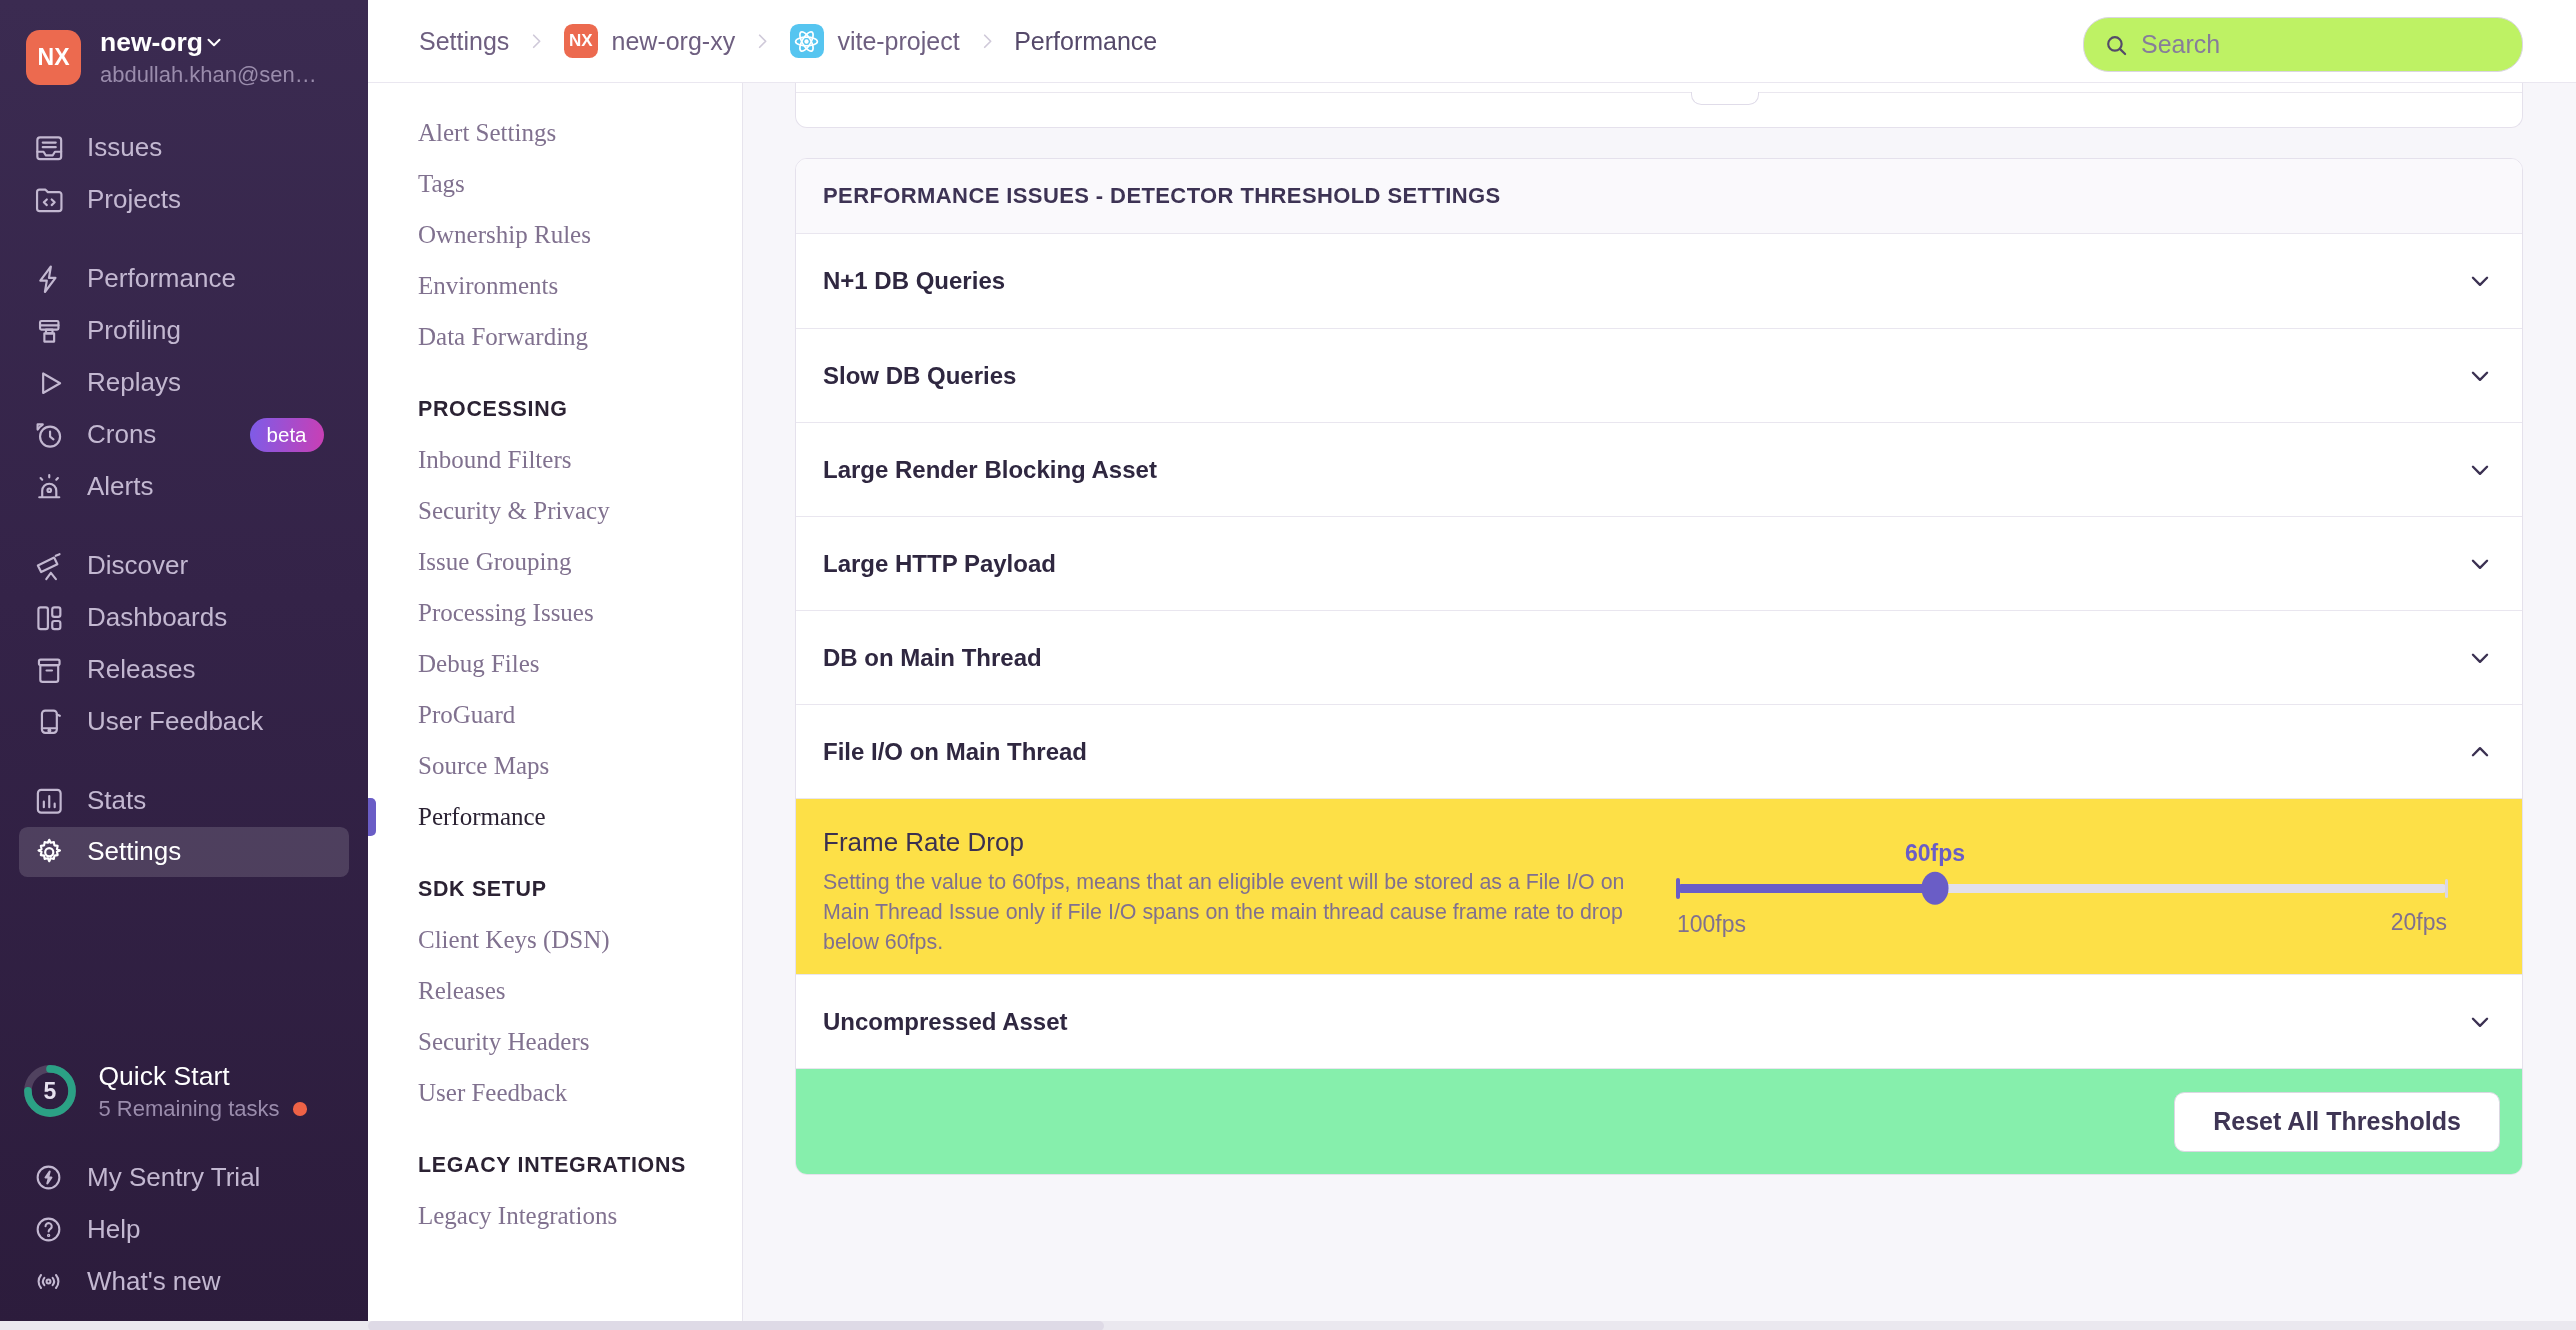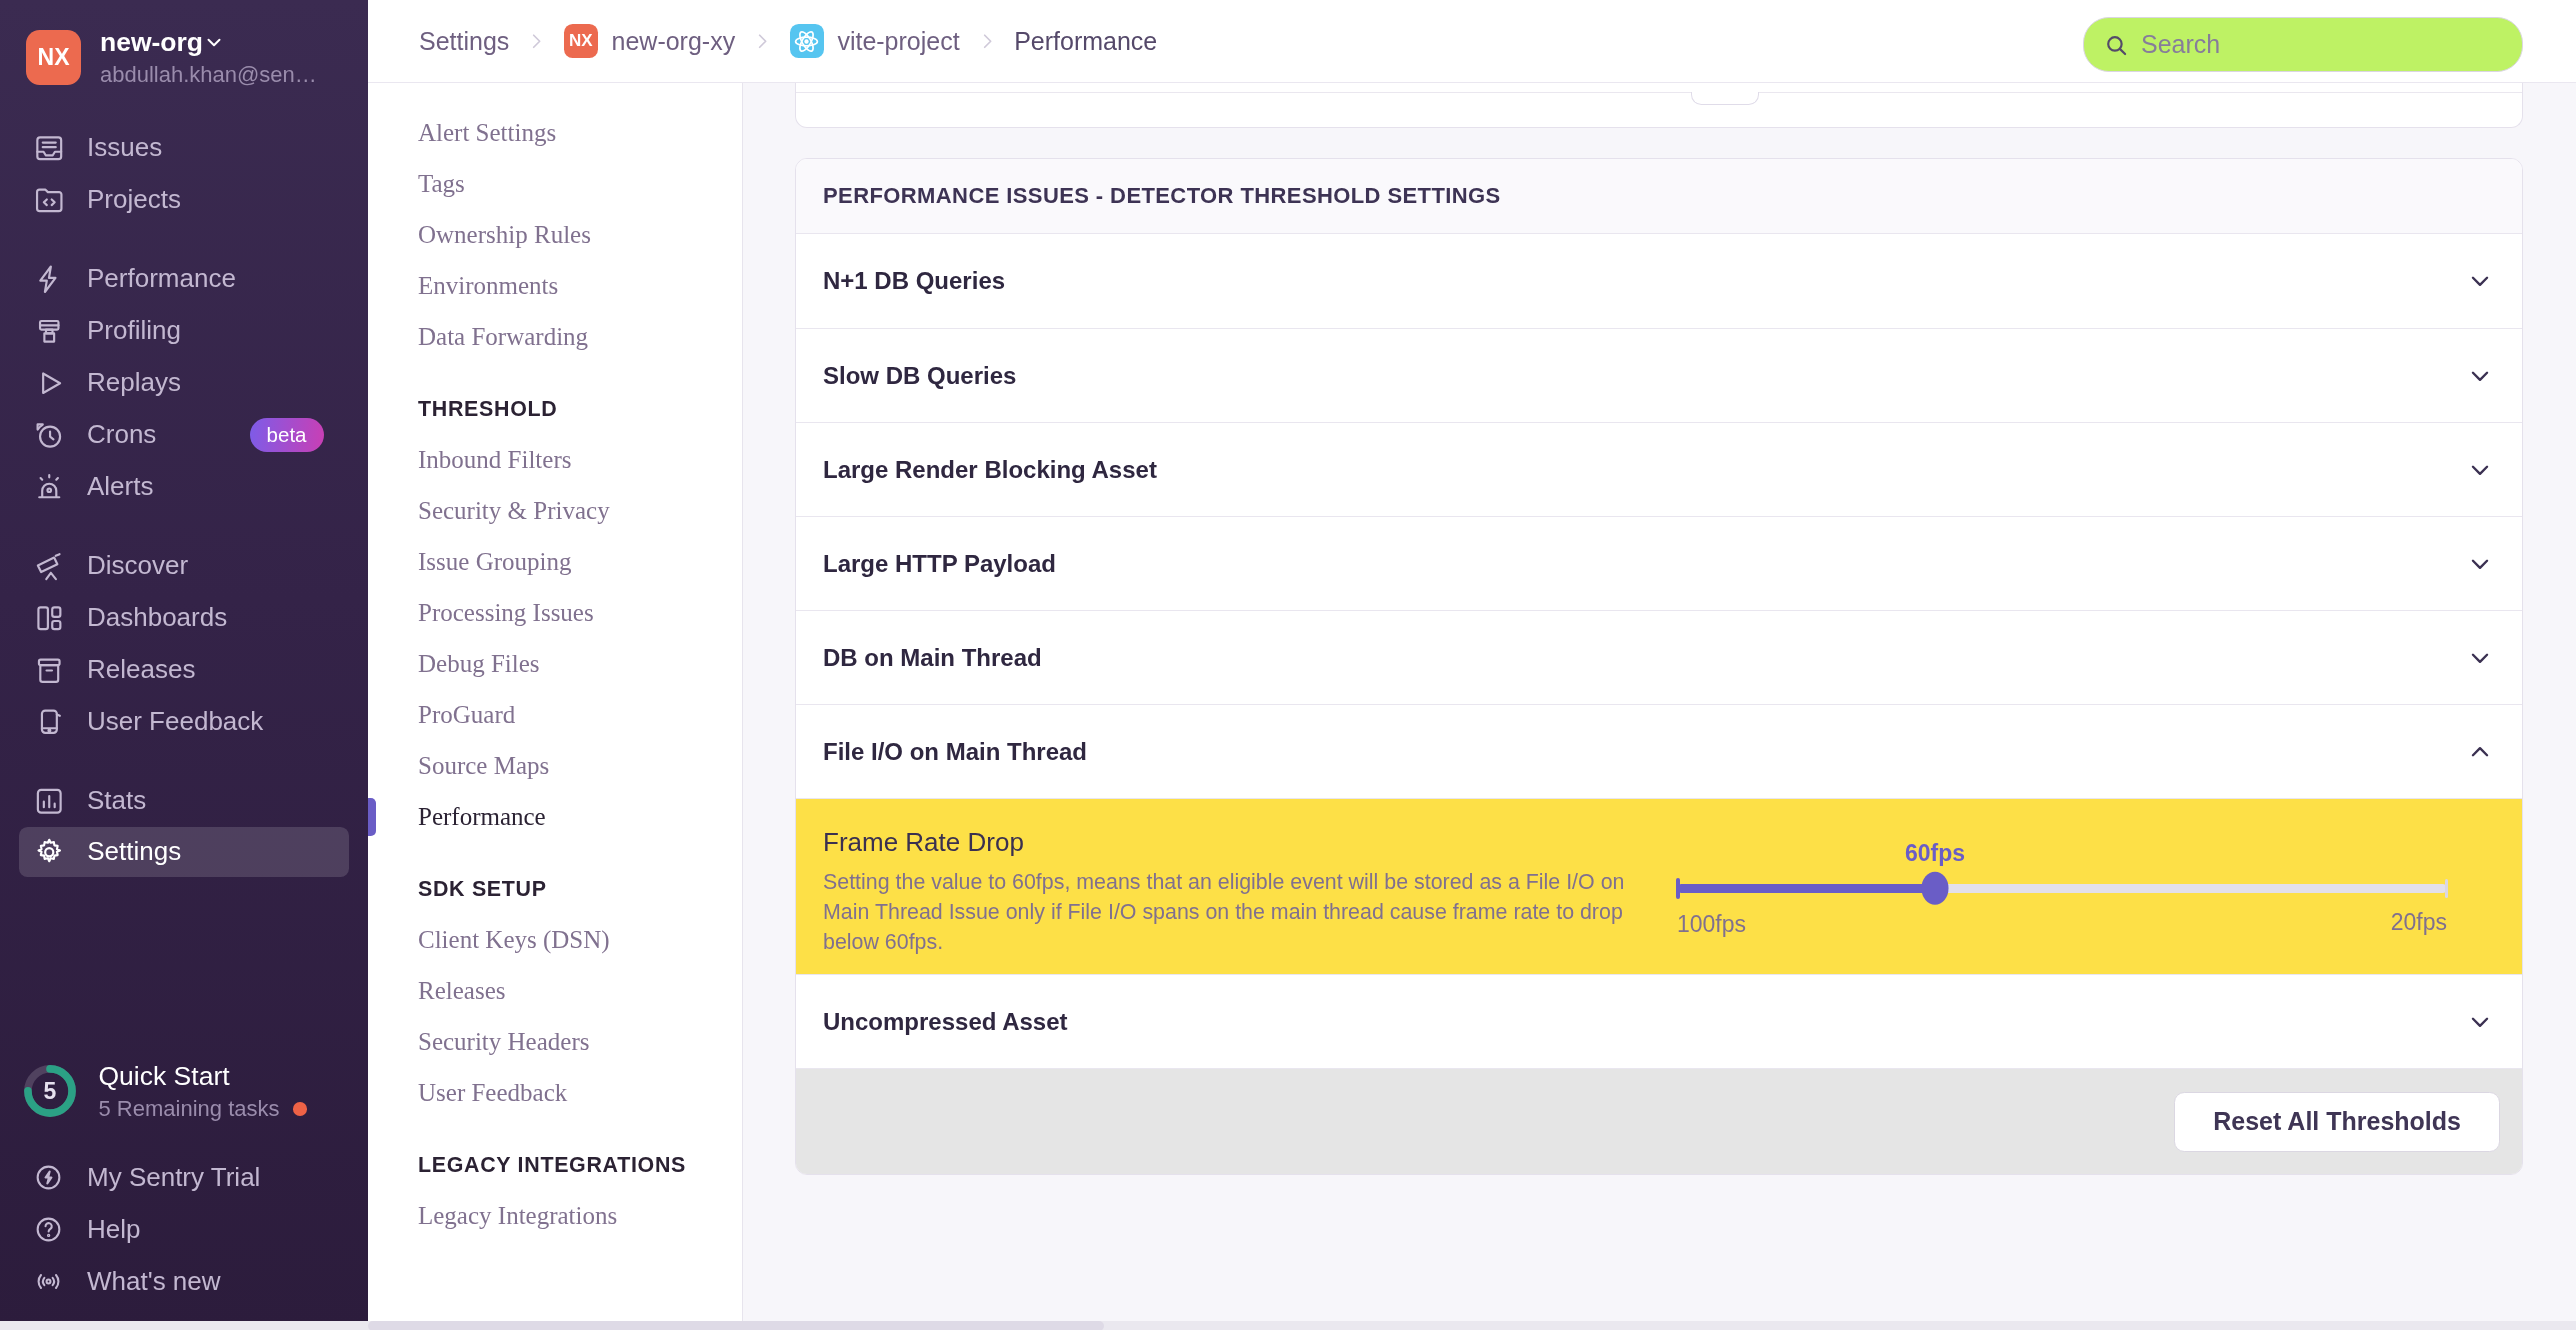--- a/index.html
+++ b/index.html
@@ -98,21 +98,21 @@
     border-radius:5.1px; cursor:pointer;}
   .sl-fill { height:100%; background:#6a5dc6; border-radius:5.1px 0 0 5.1px; }
   .sl-capL { position:absolute; left:-0.9px; top:-6px; width:4.3px; height:20.5px; background:#6a5dc6; border-radius:2.6px;}
   .sl-capR { position:absolute; right:-0.9px; top:-5.1px; width:3.4px; height:19px; background:#dbd7e3; border-radius:2.6px;}
   .sl-thumb { position:absolute; top:58px; width:27px; height:32.5px; border-radius:50%;
     background:#6a5dc6; transform:translate(-50%,-50%); cursor:grab; }
   .sl-min { position:absolute; left:0; top:81px; font-size:23px; color:#80708f; }
   .sl-max { position:absolute; right:0; top:79px; font-size:23px; color:#80708f; }
 
   .pfoot { height:106px; display:flex; align-items:center; justify-content:flex-end;
-    padding-right:22px; background:#e5e5e5;}
+    padding-right:22px; background:#86efac;}
   .reset-btn { height:60px; padding:0 38px; background:#fff; border:1.7px solid #dbd7e2;
     border-radius:10.3px; font-size:25px; font-weight:700; color:#3f3555; font-family:inherit;
     cursor:pointer; }
 
   .bottom-bar { position:absolute; left:0; bottom:0; width:2576px; height:10.3px; background:#eae8ef;}
   .bottom-thumb { position:absolute; left:368px; top:0; width:736px; height:10.3px;
     background:#dedae6; border-radius:5.1px; }
 </style>
 </head>
 <body>
@@ -380,21 +380,21 @@
     </div>
     <div class="lnk">
       <span>Ownership Rules</span>
     </div>
     <div class="lnk">
       <span>Environments</span>
     </div>
     <div class="lnk">
       <span>Data Forwarding</span>
     </div>
-    <div class="hdr">THRESHOLD</div>
+    <div class="hdr">PROCESSING</div>
     <div class="lnk">
       <span>Inbound Filters</span>
     </div>
     <div class="lnk">
       <span>Security &amp; Privacy</span>
     </div>
     <div class="lnk">
       <span>Issue Grouping</span>
     </div>
     <div class="lnk">

